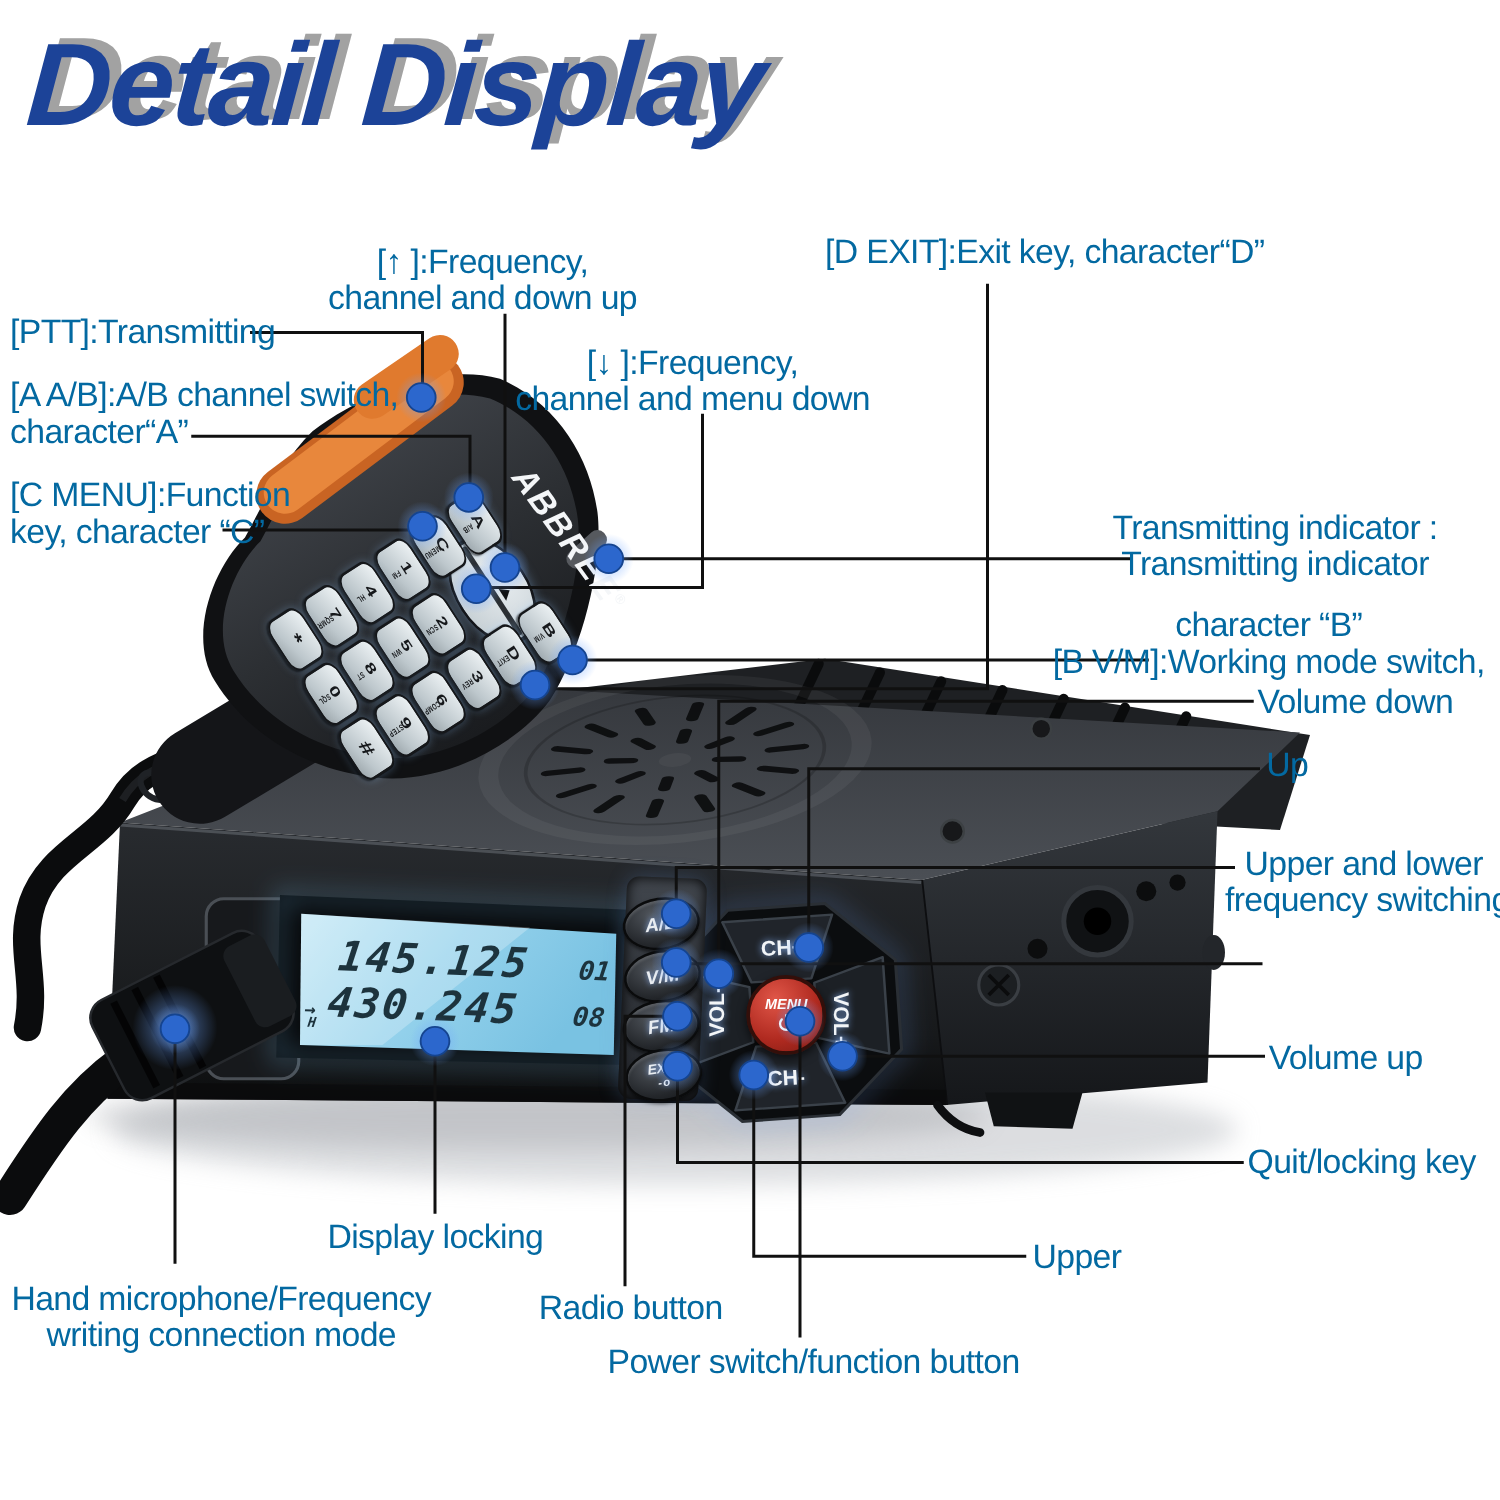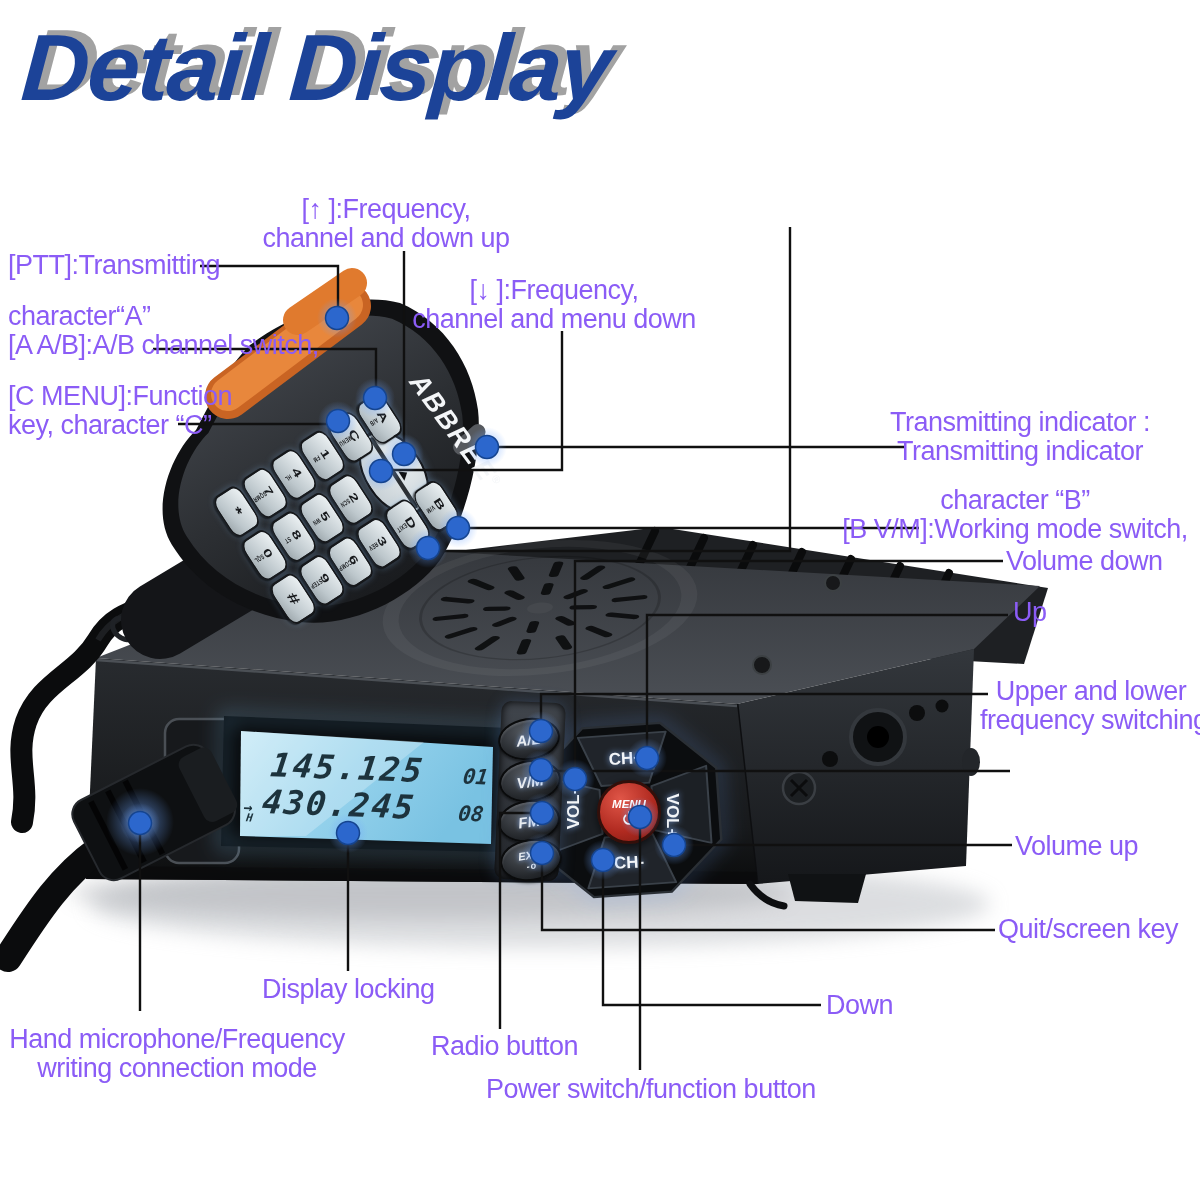--- a/index.html
+++ b/index.html
@@ -3,21 +3,21 @@
 <meta charset="utf-8">
 <style>
   html,body{margin:0;padding:0;background:#fff;}
   #scene{position:relative;width:1200px;height:1200px;background:#fff;overflow:hidden;
          font-family:"Liberation Sans",sans-serif;}
   
   #title{position:absolute;left:22px;top:14px;font-size:94px;font-weight:bold;font-style:italic;
          letter-spacing:-2px;color:#1c4398;transform:skewX(-4deg);
          text-shadow:9px -5px 0 #a2a2a2;white-space:nowrap;z-index:6;}
   
-  .lbl{position:absolute;font-size:27px;line-height:1.07;color:#8b5cf6;letter-spacing:-0.5px;
+  .lbl{position:absolute;font-size:27px;line-height:1.07;color:#0369a1;letter-spacing:-0.5px;
        white-space:nowrap;z-index:5;}
   .lbl .ln{display:block;}
   .center{text-align:center;}
   
   svg.layer{position:absolute;left:0;top:0;z-index:1;}
   #overlay{z-index:4;}
   
   #lcd-text{position:absolute;left:246px;top:744px;width:244px;height:96px;z-index:2;
             transform:rotate(2.2deg) skewX(-5deg);color:#1d333d;
             font-family:"DejaVu Sans Mono",monospace;font-style:italic;font-weight:bold;}
@@ -393,23 +393,25 @@
   </svg>
 
   <div id="title">Detail Display</div>
 
   <div class="lbl" style="left:8px;top:251px">
     <span>[PTT]:Transmitting</span></div>
   <div class="lbl center" style="left:262px;top:195px;width:248px">
     <span class="ln">[↑ ]:Frequency,</span>
       <span class="ln">channel and down up</span>
     </div>
+  <div class="lbl" style="left:660px;top:187px">
+    <span>[D EXIT]:Exit key, character“D”</span></div>
   <div class="lbl" style="left:8px;top:302px">
-    <span class="ln">character“A”</span>
-      <span class="ln">[A A/B]:A/B channel switch,</span>
+    <span class="ln">[A A/B]:A/B channel switch,</span>
+      <span class="ln">character“A”</span>
     </div>
   <div class="lbl center" style="left:408px;top:276px;width:292px">
     <span class="ln">[↓ ]:Frequency,</span>
       <span class="ln">channel and menu down</span>
     </div>
   <div class="lbl" style="left:8px;top:382px">
     <span class="ln">[C MENU]:Function</span>
       <span class="ln">key, character “C”</span>
     </div>
   <div class="lbl center" style="left:870px;top:408px;width:300px">
@@ -424,23 +426,23 @@
     <span>Volume down</span></div>
   <div class="lbl" style="left:1013px;top:598px">
     <span>Up</span></div>
   <div class="lbl center" style="left:980px;top:677px;width:222px">
     <span class="ln">Upper and lower</span>
       <span class="ln">frequency switching</span>
     </div>
   <div class="lbl" style="left:1015px;top:832px">
     <span>Volume up</span></div>
   <div class="lbl" style="left:998px;top:915px">
-    <span>Quit/screen key</span></div>
+    <span>Quit/locking key</span></div>
   <div class="lbl" style="left:826px;top:991px">
-    <span>Down</span></div>
+    <span>Upper</span></div>
   <div class="lbl" style="left:262px;top:975px">
     <span>Display locking</span></div>
   <div class="lbl center" style="left:2px;top:1025px;width:350px">
     <span class="ln">Hand microphone/Frequency</span>
       <span class="ln">writing connection mode</span>
     </div>
   <div class="lbl" style="left:431px;top:1032px">
     <span>Radio button</span></div>
   <div class="lbl" style="left:486px;top:1075px">
     <span>Power switch/function button</span></div>

